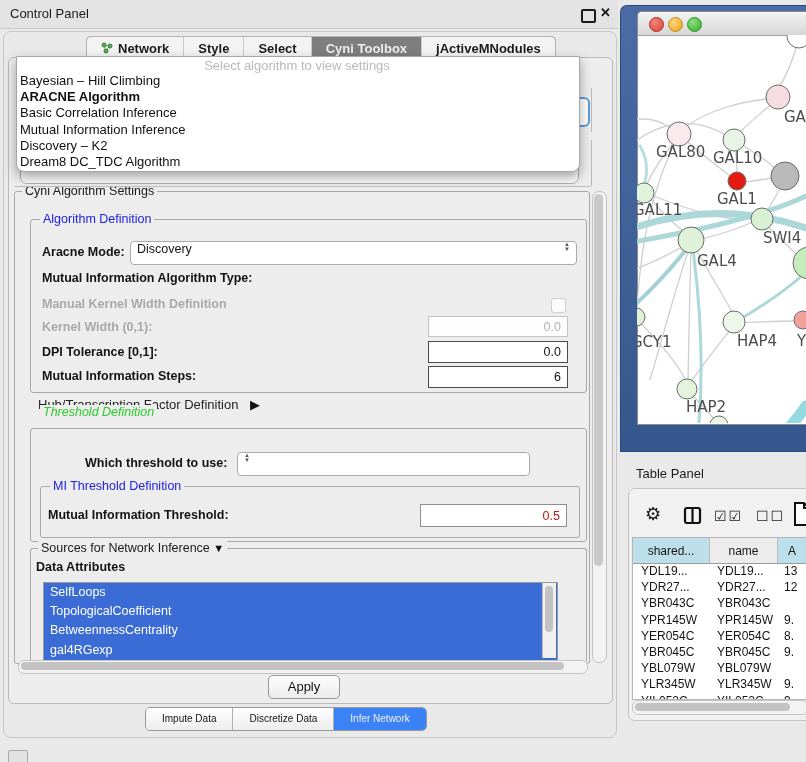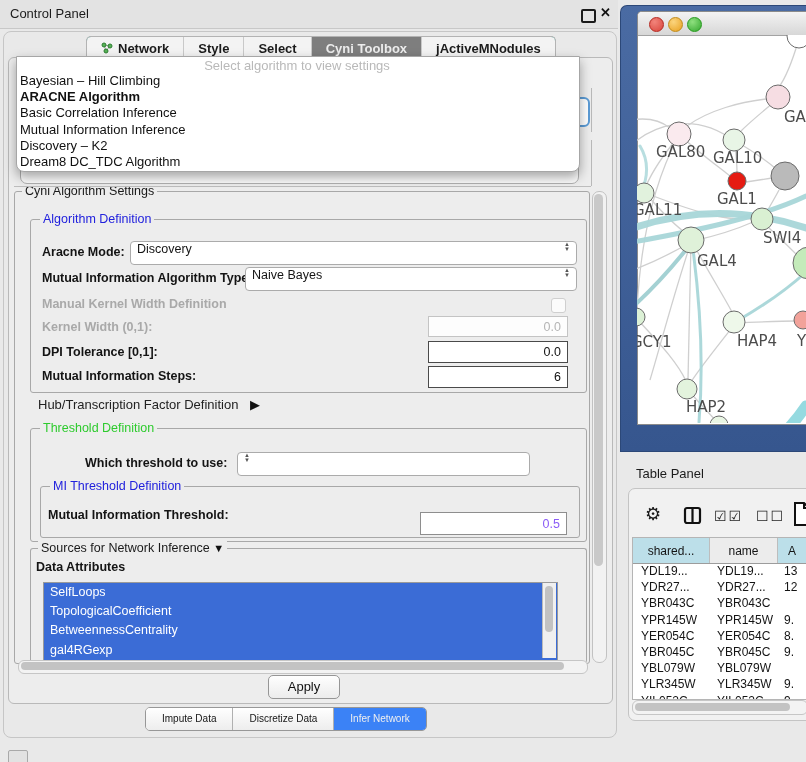--- a/index.html
+++ b/index.html
@@ -39,21 +39,21 @@
   .lbl{position:absolute;font-size:12.5px;font-weight:bold;color:#141414;white-space:nowrap;}
   .lbl.dis{color:#a9a9a9;}
   .plain{font-weight:normal;font-size:13px;color:#222;}
   .combo{position:absolute;background:#fff;border:1px solid #ababab;border-radius:4px;height:22px;
          font-size:12.5px;display:flex;align-items:flex-start;padding:0 6px;}
   .combo .val{flex:1;}
   .stepper{display:flex;flex-direction:column;align-items:center;line-height:5px;font-size:6px;color:#555;}
   .field{position:absolute;background:#fff;font-size:12.5px;display:flex;align-items:center;
          justify-content:flex-end;padding:0 6px;}
   .f-dark{border:1px solid #4a4a4a;color:#111;}
-  .f-mid{border:1px solid #8e8e8e;color:#8b5cf6;margin-top:8px;}
+  .f-mid{border:1px solid #8e8e8e;color:#b91c1c;}
   .f-dis{border:1px solid #c4c4c4;color:#b5b5b5;background:#fdfdfd;}
   .checkbox{position:absolute;width:13px;height:13px;border:1px solid #cfcfcf;border-radius:3px;background:#fbfbfb;}
   .vscroll{left:592px;top:191px;width:13px;height:470px;border:1px solid #c2c2c2;background:#f2f2f2;border-radius:7px;}
   .vthumb{left:594px;top:194px;width:9px;height:372px;background:#c9c9c9;border-radius:5px;}
   #attr-list{left:43px;top:582px;width:513px;height:77px;border:1px solid #9a9a9a;background:#fff;overflow:hidden;}
   .attr-item{background:#3b6cd6;color:#fff;font-size:12.5px;line-height:19.2px;padding-left:6px;white-space:nowrap;}
   .list-vscroll{left:542px;top:583px;width:13px;height:75px;background:#f0f0f0;border-left:1px solid #bbb;}
   .list-vthumb{left:545px;top:586px;width:8px;height:46px;background:#c2c2c2;border-radius:4px;}
   .hscroll{position:absolute;border:1px solid #c6c6c6;background:#f3f3f3;border-radius:6px;}
   .hthumb{position:absolute;background:#c3c3c3;border-radius:4px;}
@@ -163,47 +163,40 @@
   <div class="lbl" style="left:42px;top:245px;">Aracne Mode:</div>
   <div class="combo" style="left:130px;top:241px;width:433px;">
     <span class="val">Discovery</span>
     <span class="stepper">
         <span>▲</span>
         <span>▼</span>
       </span>
   </div>
 
   <div class="lbl" style="left:42px;top:271px;">Mutual Information Algorithm Type:</div>
-  <div class="combo" style="left:245px;top:267px;width:318px;">
-    <span class="val">Naive Bayes</span>
-    <span class="stepper">
-        <span>▲</span>
-        <span>▼</span>
-      </span>
-  </div>
 
   <div class="lbl dis" style="left:42px;top:297px;">Manual Kernel Width Definition</div>
   <div class="checkbox" style="left:551px;top:298px;"></div>
 
   <div class="lbl dis" style="left:42px;top:320px;">Kernel Width (0,1):</div>
   <div class="field f-dis" style="left:428px;top:316px;width:126px;height:19px;">0.0</div>
 
   <div class="lbl" style="left:42px;top:345px;">DPI Tolerance [0,1]:</div>
   <div class="field f-dark" style="left:428px;top:341px;width:126px;height:20px;">0.0</div>
 
   <div class="lbl" style="left:42px;top:369px;">Mutual Information Steps:</div>
   <div class="field f-dark" style="left:428px;top:366px;width:126px;height:20px;">6</div>
 
   <div class="abs plain" style="left:38px;top:397px;">
     <span>Hub/Transcription Factor Definition</span>
     <span style="margin-left:8px;font-size:13px;color:#111;">▶</span>
   </div>
 
   <div class="grp" style="left:30px;top:428px;width:555px;height:112px;"></div>
-  <div class="grp-title t-green" style="left:40px;top:421px;">Threshold Definition</div>
+  <div class="grp-title t-green" style="left:40px;top:405px;font-style:italic;">Threshold Definition</div>
 
   <div class="lbl" style="left:85px;top:456px;">Which threshold to use:</div>
   <div class="combo" style="left:237px;top:452px;width:279px;">
     <span class="stepper">
         <span>▲</span>
         <span>▼</span>
       </span>
   </div>
 
   <div class="grp" style="left:40px;top:486px;width:538px;height:50px;"></div>

